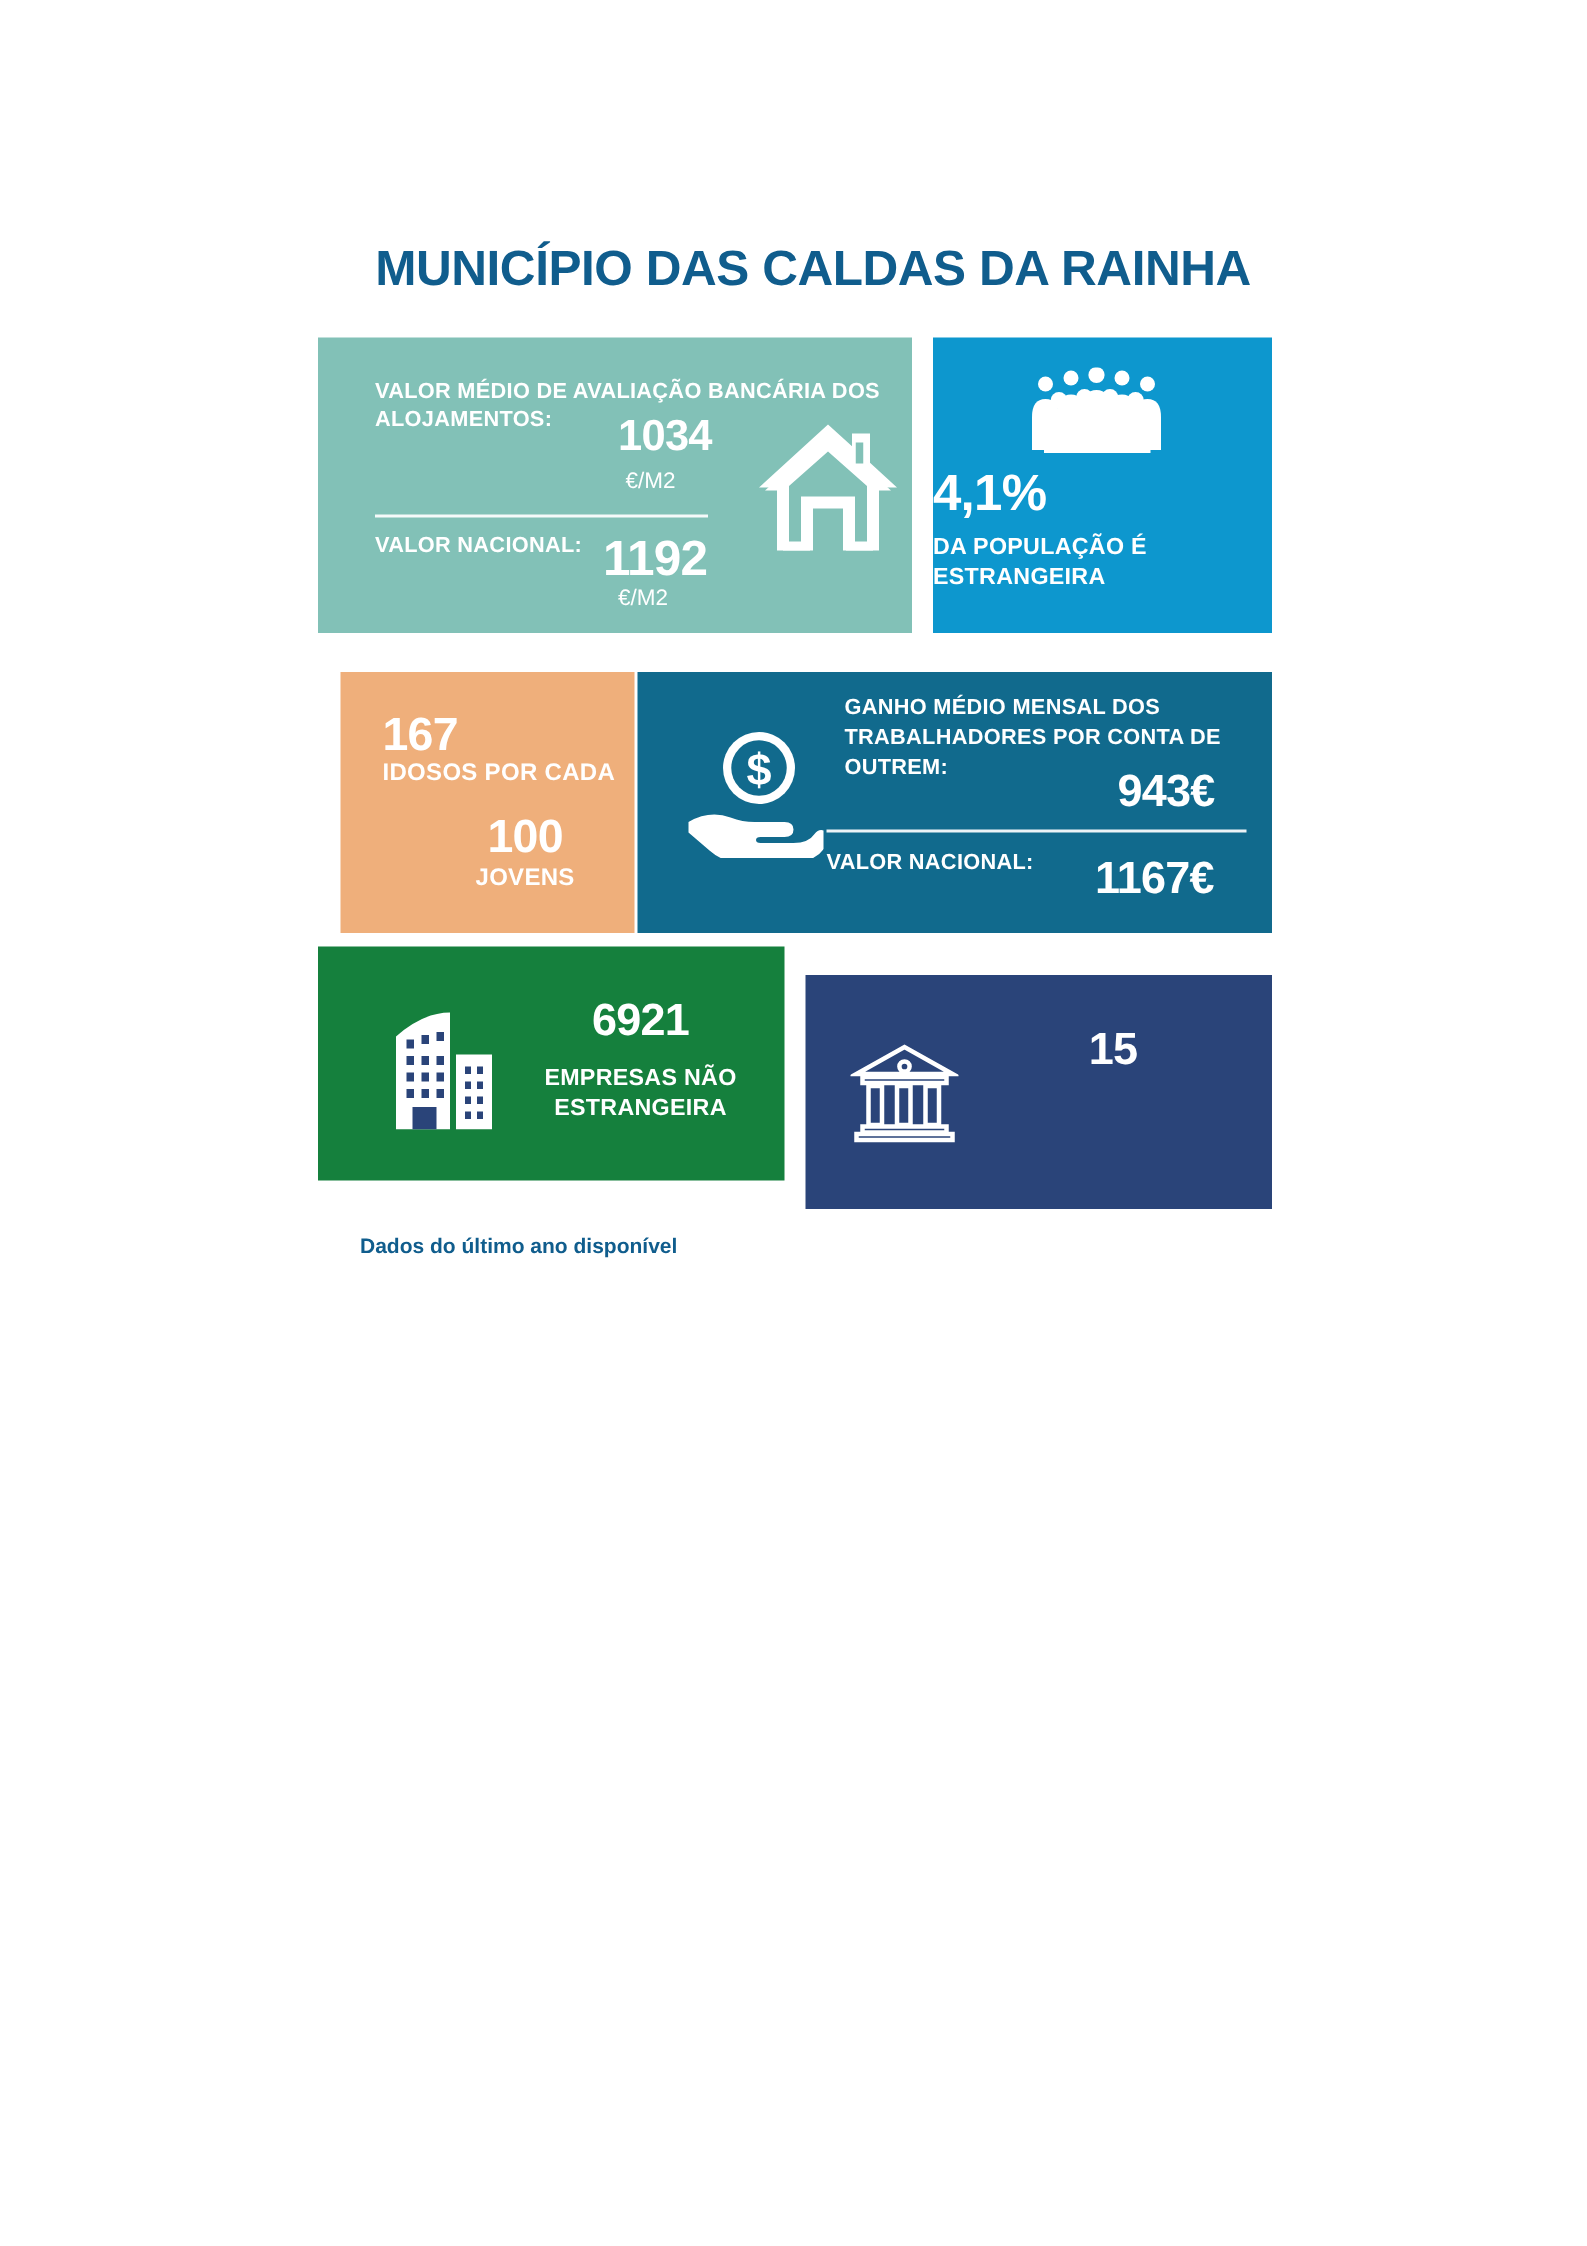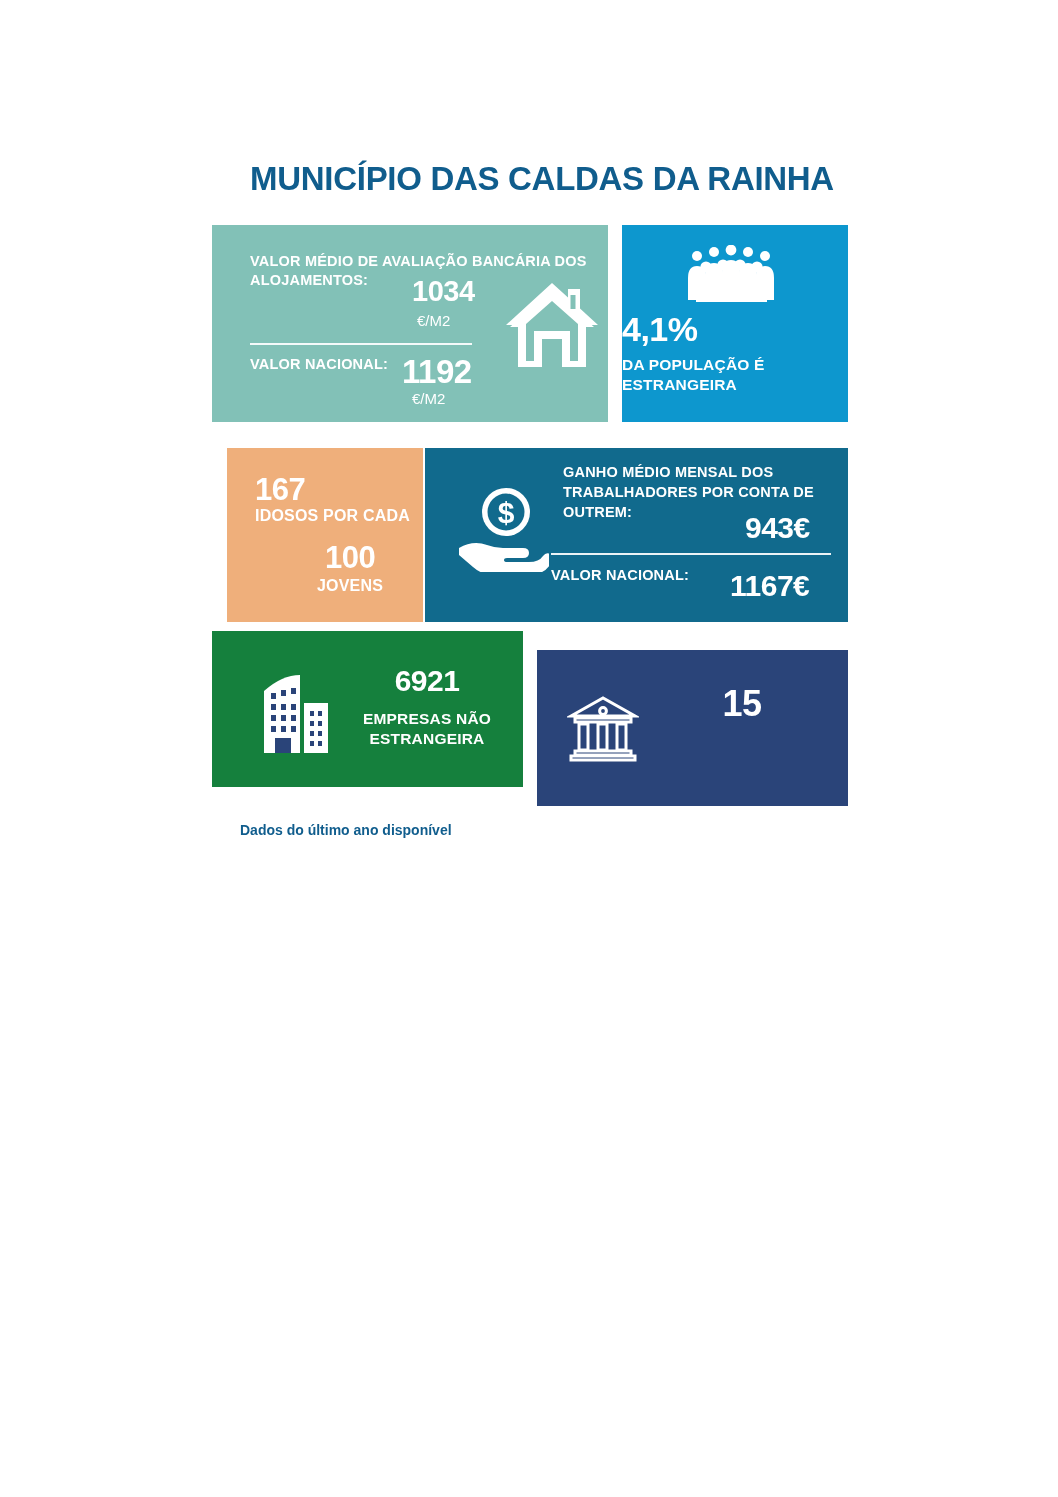--- a/index.html
+++ b/index.html
@@ -306,21 +306,21 @@
     top: 42px;
     width: 72px;
     height: 72px;
   }
   #card-banks .value {
     position: absolute;
     left: 110px;
     top: 33px;
     width: 190px;
     text-align: center;
-    font-size: 36px;
+    font-size: 30px;
     font-weight: bold;
     letter-spacing: -0.5px;
   }
   #card-banks .caption {
     position: absolute;
     left: 100px;
     top: 78px;
     width: 205px;
     text-align: center;
     font-size: 15.5px;

